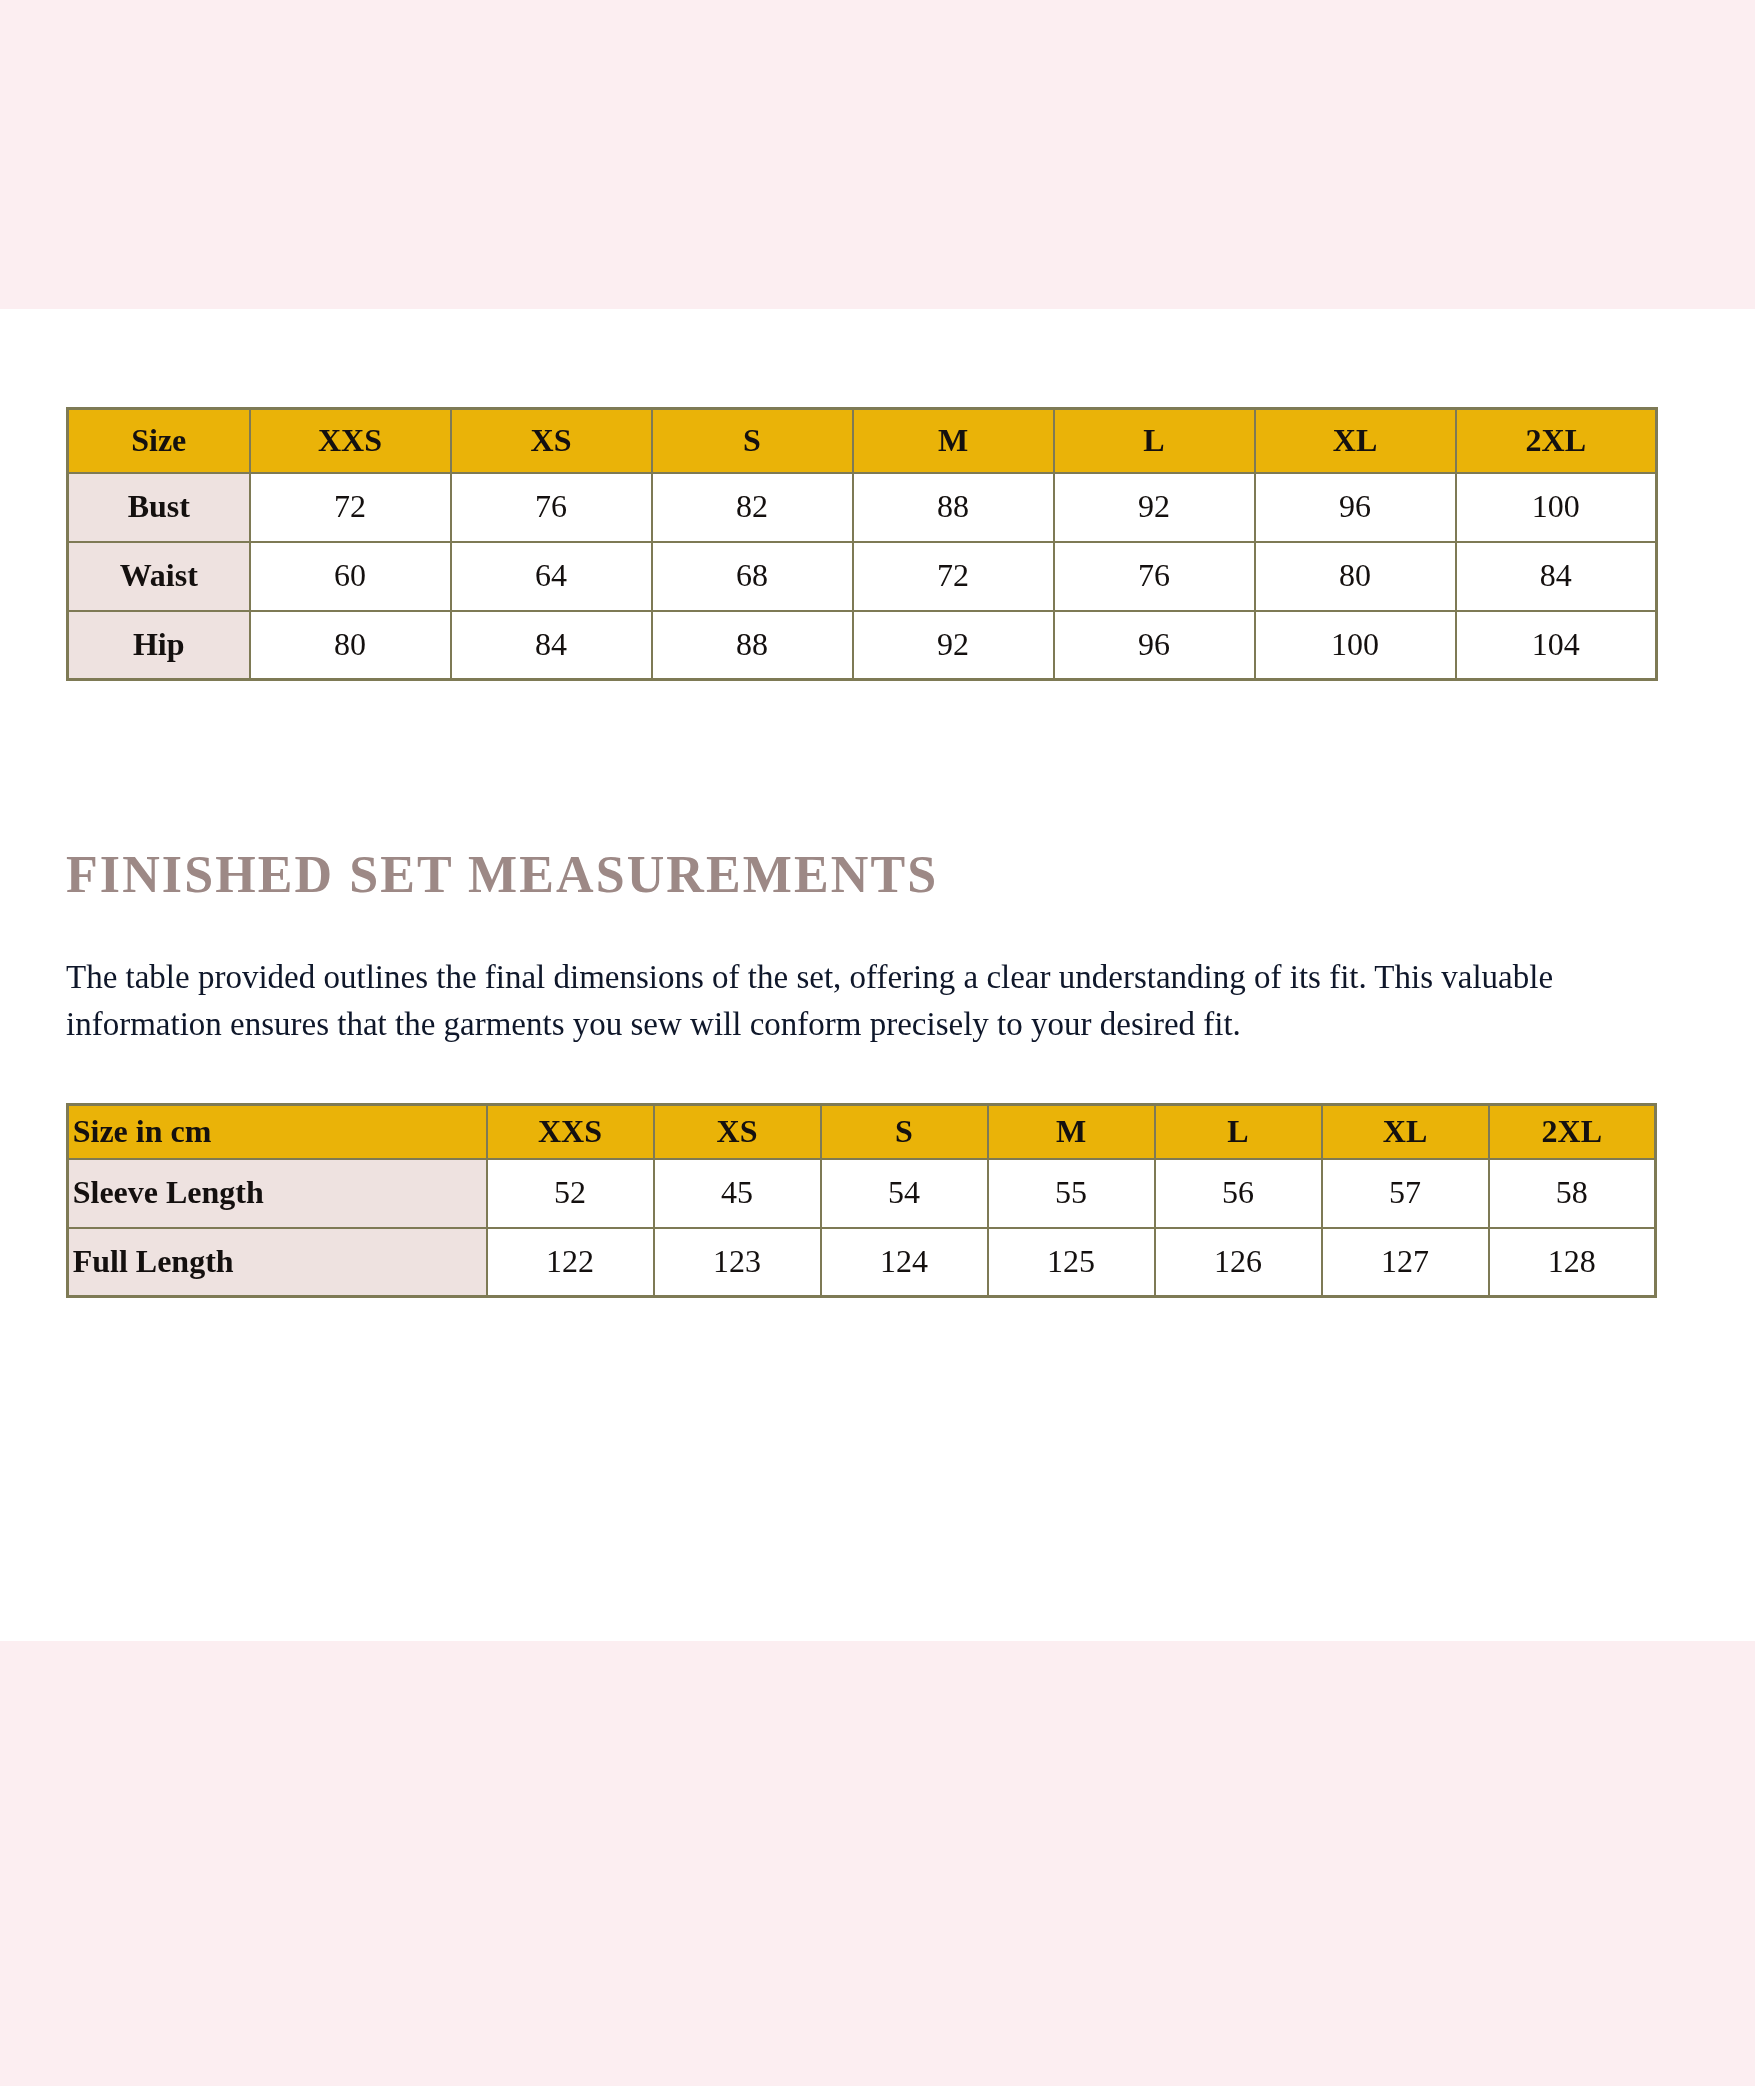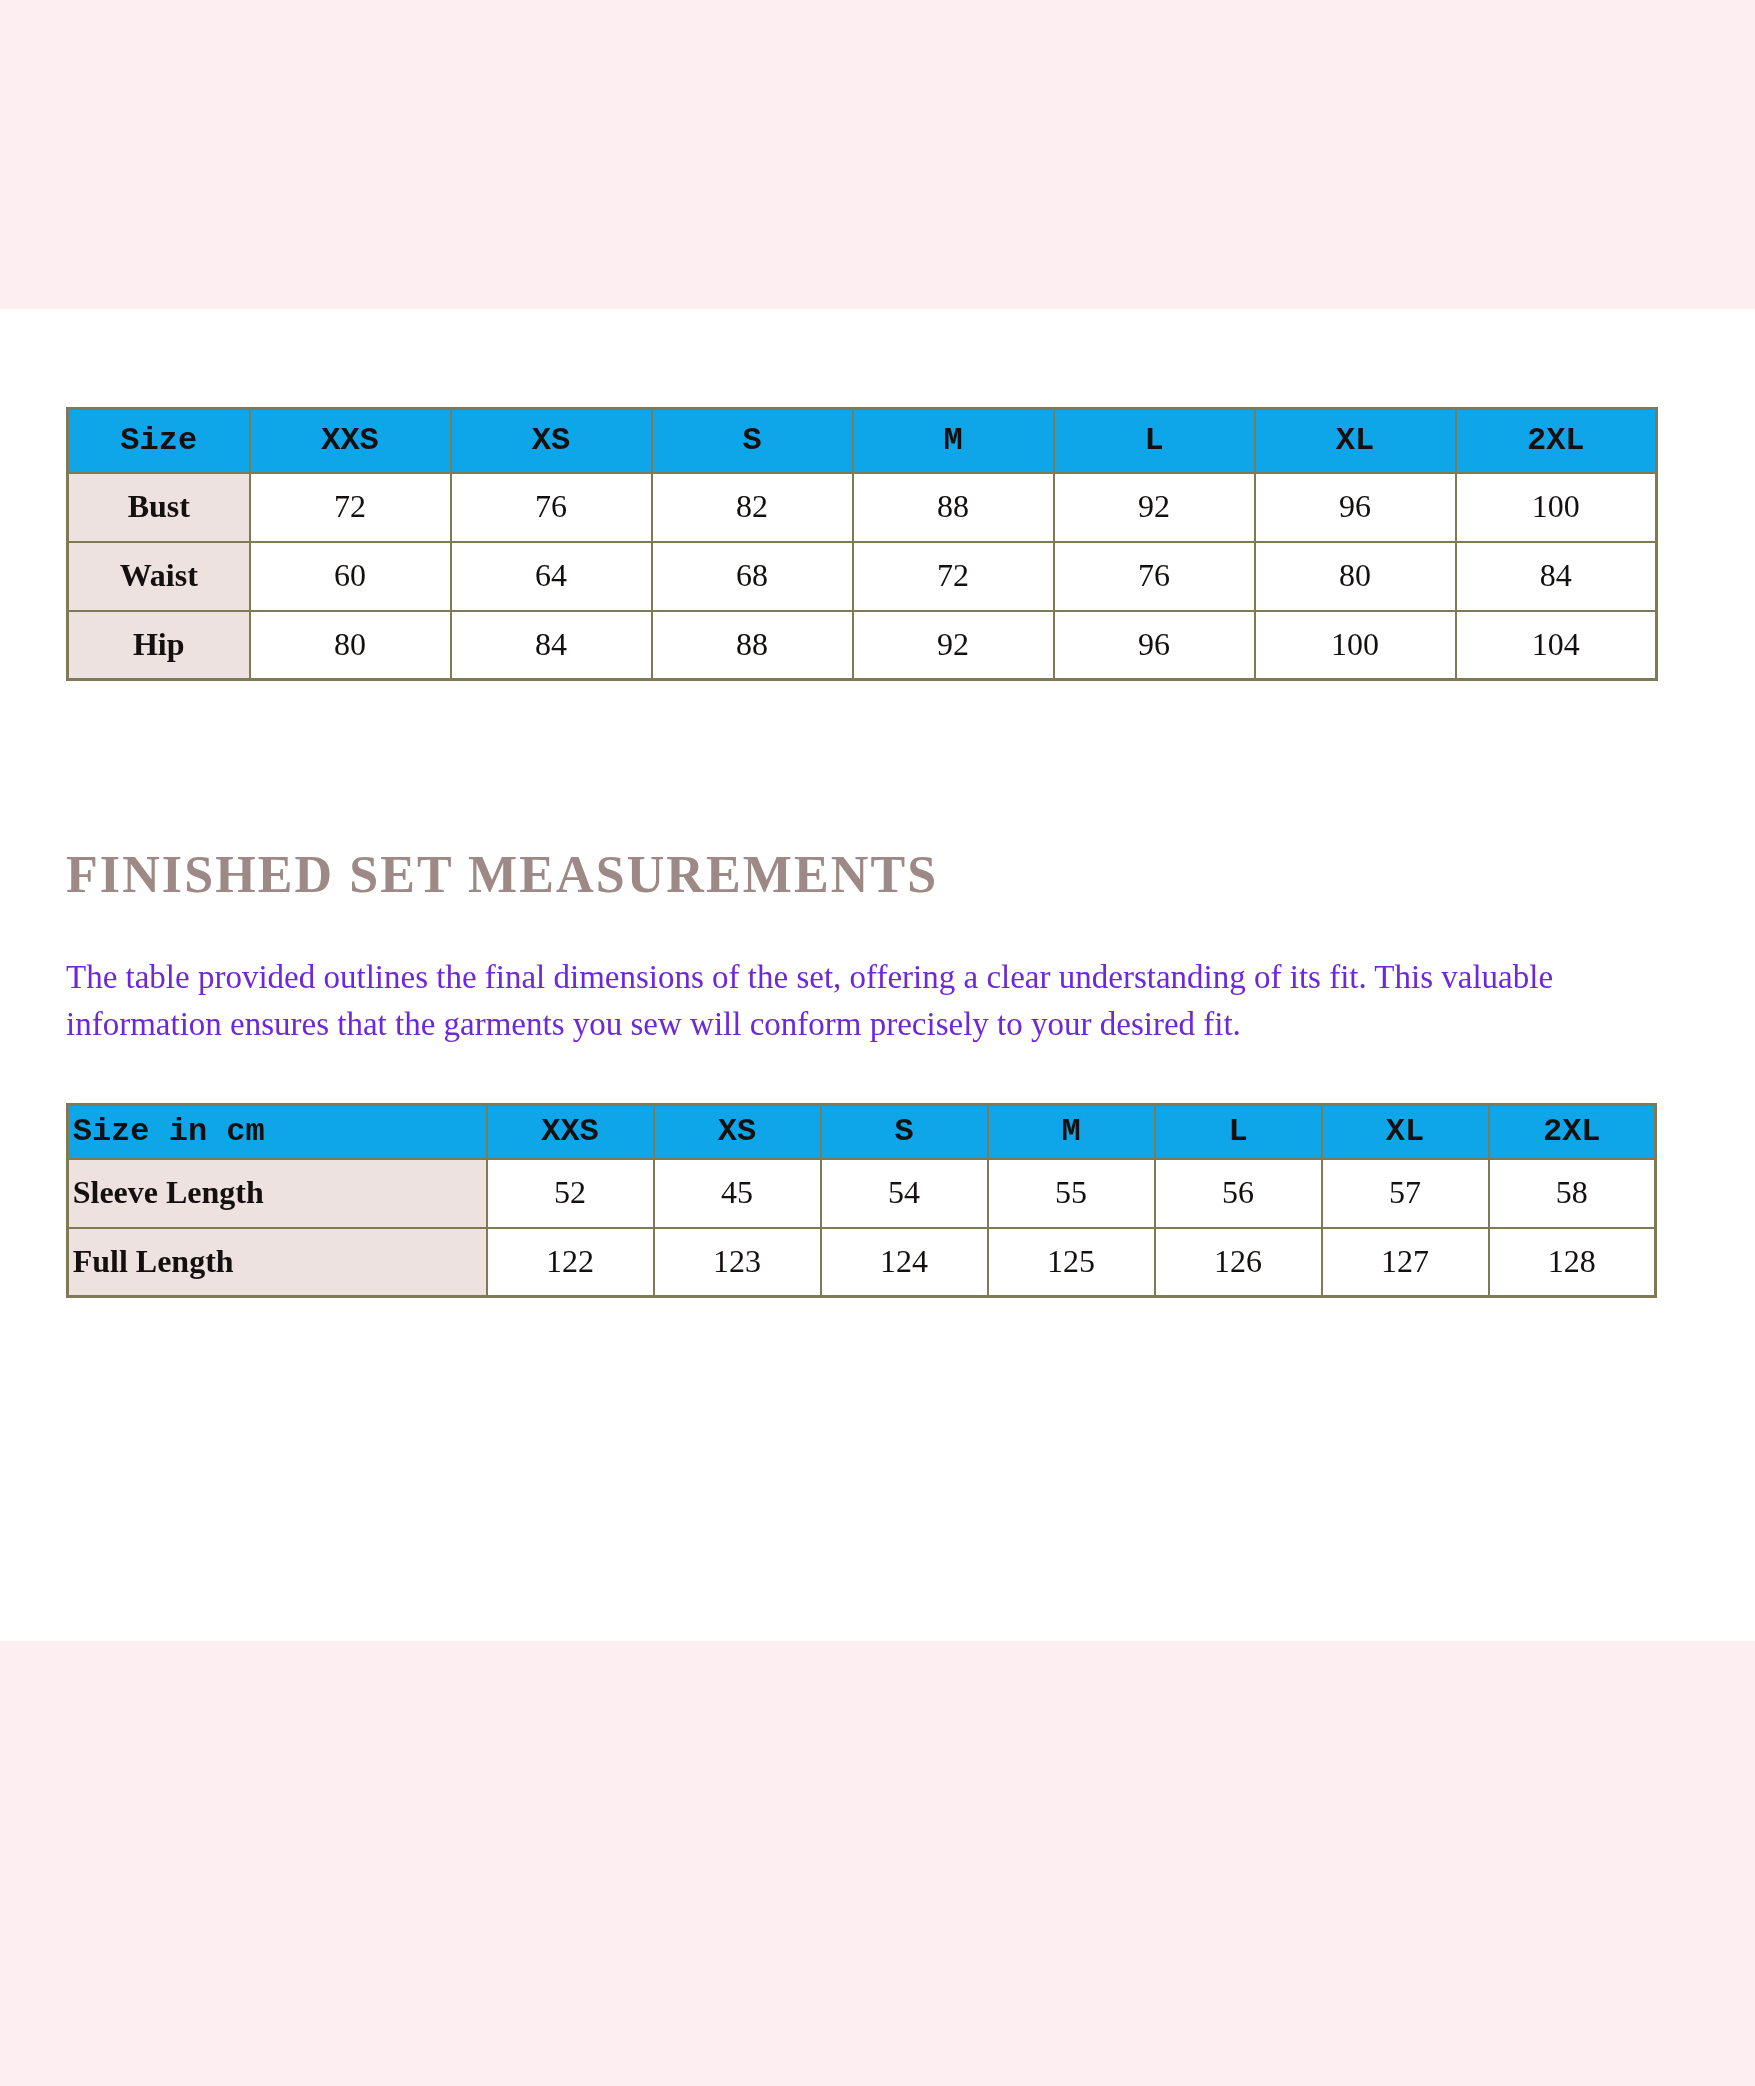--- a/index.html
+++ b/index.html
@@ -39,23 +39,22 @@
     background: #ffffff;
     color: #14100f;
     text-align: center;
     vertical-align: middle;
     font-weight: normal;
     font-size: 32px;
     line-height: 1.1;
     padding: 0;
   }
   table.sizechart thead th {
-    background: #0ea5e9;
+    background: #eab308;
     font-weight: bold;
-    font-family: Liberation Mono, monospace;
   }
   table.sizechart tbody th {
     background: #eee2e0;
     font-weight: bold;
   }
 
   
   #table-body-measurements { position: absolute; top: 407px; left: 66px; }
   #table-body-measurements col.c-label { width: 182px; }
   #table-body-measurements col.c-size  { width: 201px; }
@@ -87,21 +86,21 @@
     line-height: 1;
     white-space: nowrap;
   }
 
   
   #section-paragraph {
     position: absolute;
     left: 66px;
     top: 921px;
     width: 1631px;
-    color: #6d28d9;
+    color: #0f172a;
     font-size: 33px;
     line-height: 1.42;
   }
 </style>
 </head>
 <body>
 
 <div class="band band-top"></div>
 <div class="band band-bottom"></div>
 

